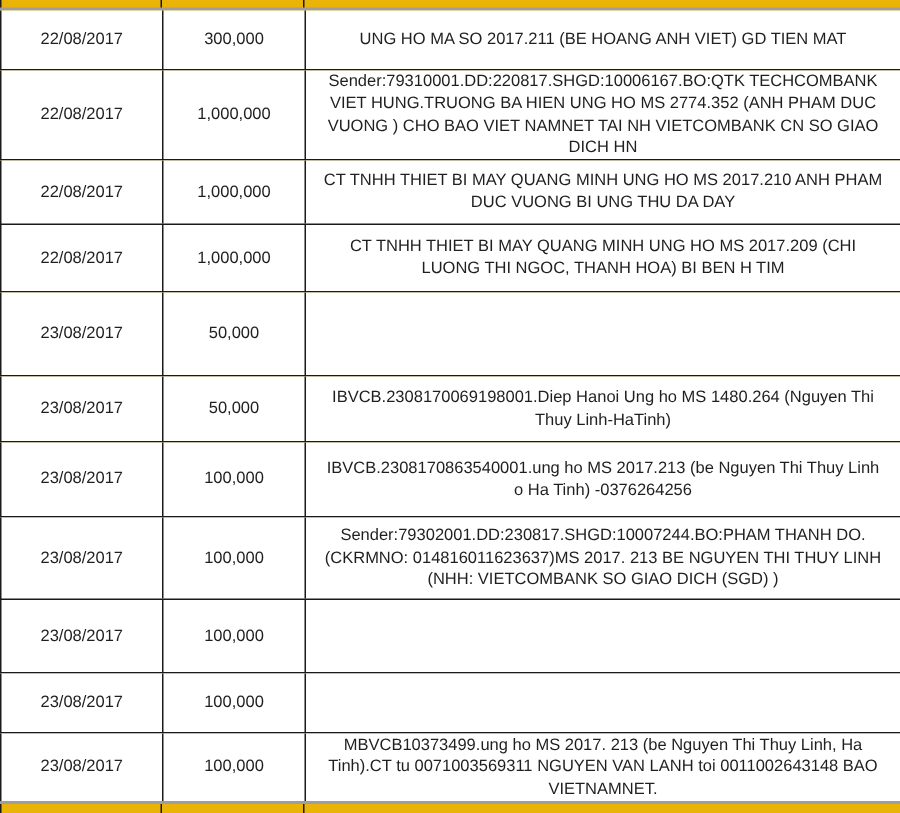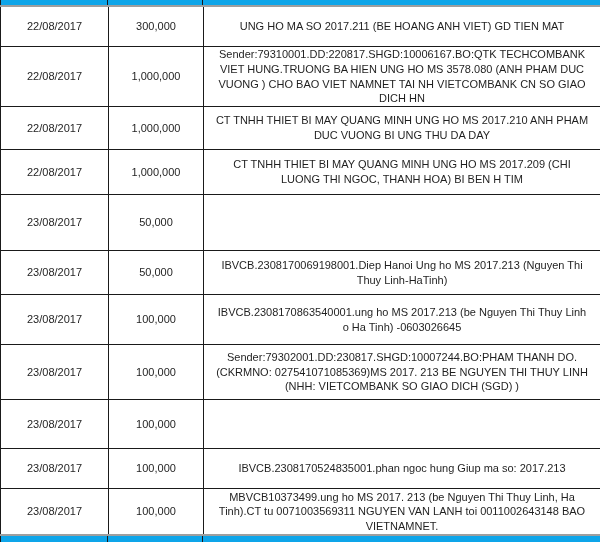--- a/index.html
+++ b/index.html
@@ -36,77 +36,76 @@
     font-size:11px;
     line-height:1.32;
   }
   .cell.date   { width:108px; border-right:1px solid #1a1a1a; }
   .cell.amount { width:95px;  border-right:1px solid #1a1a1a; }
   .cell.desc   { flex:1; padding:2px 10px;text-align:center; }
 </style>
 </head>
 <body>
 
-<div class="sheet" style="color: rgb(31, 31, 31); background: #0ea5e9;">
+<div class="sheet" style="color: rgb(31, 31, 31); background: #eab308;">
 
   <div class="partial-row top-partial">
     <div class="pcell pc1"></div>
     <div class="pcell pc2"></div>
     <div class="pcell pc3"></div>
   </div>
   <div class="edge-line" style="background: rgb(158, 158, 158);"></div>
 
   <div>
       <div class="row" style="height: 40px;">
     <div class="cell date">22/08/2017</div>
     <div class="cell amount">300,000</div>
     <div class="cell desc">UNG HO MA SO 2017.211 (BE HOANG ANH VIET) GD TIEN MAT</div>
   </div>
       <div class="row" style="height: 60px;">
     <div class="cell date">22/08/2017</div>
     <div class="cell amount">1,000,000</div>
-    <div class="cell desc">Sender:79310001.DD:220817.SHGD:10006167.BO:QTK TECHCOMBANK VIET HUNG.TRUONG BA HIEN UNG HO MS 3578.080 (ANH PHAM DUC VUONG ) CHO BAO VIET NAMNET TAI NH VIETCOMBANK CN SO GIAO DICH HN</div>
+    <div class="cell desc">Sender:79310001.DD:220817.SHGD:10006167.BO:QTK TECHCOMBANK VIET HUNG.TRUONG BA HIEN UNG HO MS 2774.352 (ANH PHAM DUC VUONG ) CHO BAO VIET NAMNET TAI NH VIETCOMBANK CN SO GIAO DICH HN</div>
   </div>
       <div class="row" style="height: 43px;">
     <div class="cell date">22/08/2017</div>
     <div class="cell amount">1,000,000</div>
     <div class="cell desc">CT TNHH THIET BI MAY QUANG MINH UNG HO MS 2017.210 ANH PHAM DUC VUONG BI UNG THU DA DAY</div>
   </div>
       <div class="row" style="height: 45px;">
     <div class="cell date">22/08/2017</div>
     <div class="cell amount">1,000,000</div>
     <div class="cell desc">CT TNHH THIET BI MAY QUANG MINH UNG HO MS 2017.209 (CHI LUONG THI NGOC, THANH HOA) BI BEN H TIM</div>
   </div>
       <div class="row" style="height: 56px;">
     <div class="cell date">23/08/2017</div>
     <div class="cell amount">50,000</div>
   </div>
       <div class="row" style="height: 44px;">
     <div class="cell date">23/08/2017</div>
     <div class="cell amount">50,000</div>
-    <div class="cell desc">IBVCB.2308170069198001.Diep Hanoi Ung ho MS 2017.213 (Nguyen Thi Thuy Linh-HaTinh)</div>
+    <div class="cell desc">IBVCB.2308170069198001.Diep Hanoi Ung ho MS 1480.264 (Nguyen Thi Thuy Linh-HaTinh)</div>
   </div>
       <div class="row" style="height: 50px;">
     <div class="cell date">23/08/2017</div>
     <div class="cell amount">100,000</div>
-    <div class="cell desc">IBVCB.2308170863540001.ung ho MS 2017.213 (be Nguyen Thi Thuy Linh o Ha Tinh) -0603026645</div>
+    <div class="cell desc">IBVCB.2308170863540001.ung ho MS 2017.213 (be Nguyen Thi Thuy Linh o Ha Tinh) -0376264256</div>
   </div>
       <div class="row" style="height: 55px;">
     <div class="cell date">23/08/2017</div>
     <div class="cell amount">100,000</div>
-    <div class="cell desc">Sender:79302001.DD:230817.SHGD:10007244.BO:PHAM THANH DO.(CKRMNO: 027541071085369)MS 2017. 213 BE NGUYEN THI THUY LINH (NHH: VIETCOMBANK SO GIAO DICH (SGD) )</div>
+    <div class="cell desc">Sender:79302001.DD:230817.SHGD:10007244.BO:PHAM THANH DO.(CKRMNO: 014816011623637)MS 2017. 213 BE NGUYEN THI THUY LINH (NHH: VIETCOMBANK SO GIAO DICH (SGD) )</div>
   </div>
       <div class="row" style="height: 49px;">
     <div class="cell date">23/08/2017</div>
     <div class="cell amount">100,000</div>
   </div>
       <div class="row" style="height: 40px;">
     <div class="cell date">23/08/2017</div>
     <div class="cell amount">100,000</div>
-    <div class="cell desc">IBVCB.2308170524835001.phan ngoc hung Giup ma so: 2017.213</div>
   </div>
       <div class="row" style="height: 45px;">
     <div class="cell date">23/08/2017</div>
     <div class="cell amount">100,000</div>
     <div class="cell desc">MBVCB10373499.ung ho MS 2017. 213 (be Nguyen Thi Thuy Linh, Ha Tinh).CT tu 0071003569311 NGUYEN VAN LANH toi 0011002643148 BAO VIETNAMNET.</div>
   </div>
     </div>
 
   <div class="edge-line" style="background: rgb(158, 158, 158);"></div>
 

